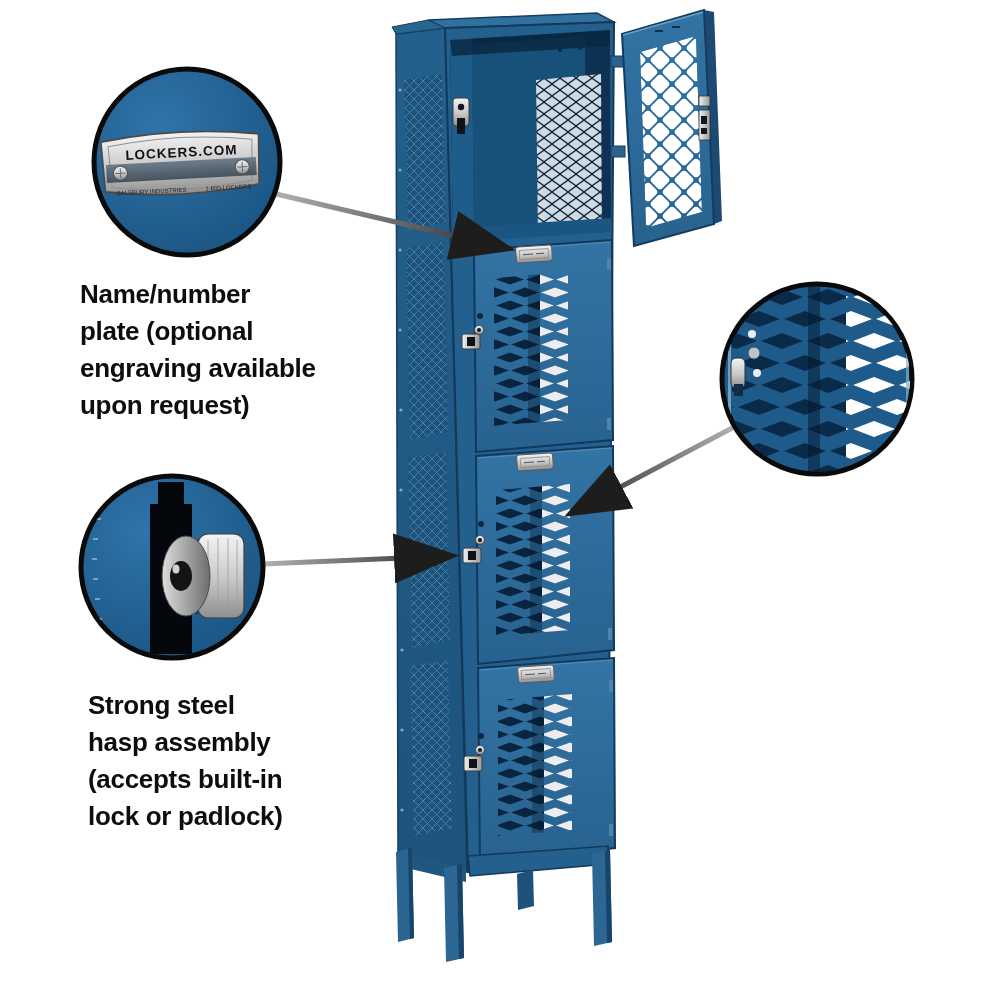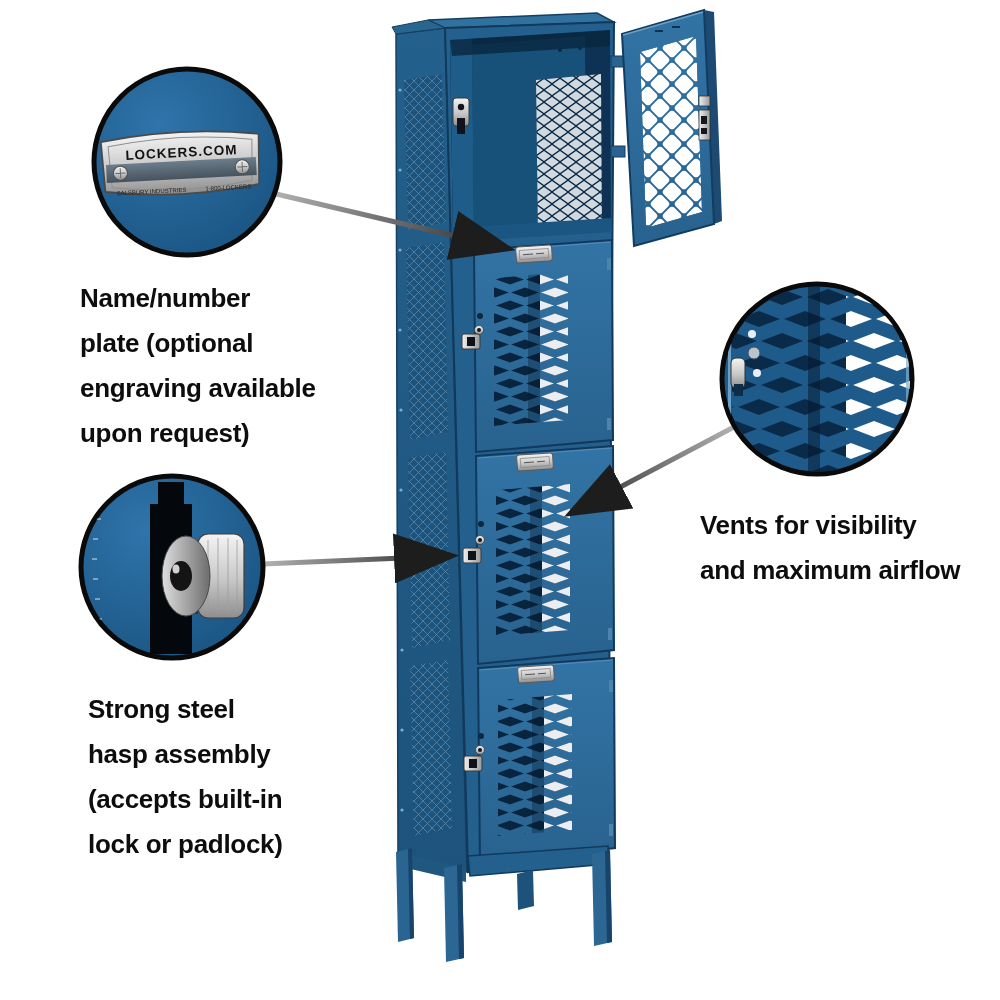--- a/index.html
+++ b/index.html
@@ -6,21 +6,21 @@
   .canvas{
     position:relative;width:1000px;height:1000px;background:#ffffff;overflow:hidden;
     font-family:"Liberation Sans",sans-serif;
   }
   .scene-svg{position:absolute;left:0;top:0;width:1000px;height:1000px;}
   .label{
     position:absolute;
     font-family:"Liberation Sans",sans-serif;
     font-weight:bold;
     font-size:26px;
-    line-height:45px;
+    line-height:37px;
     letter-spacing:-0.3px;
     color:#0d0d0d;
     white-space:pre-line;
   }
   .label-nameplate{left:80px;top:276px;width:280px;}
   .label-hasp{left:88px;top:687px;width:280px;}
   .label-vents{left:700px;top:503px;width:300px;}
   svg text{font-family:"Liberation Sans",sans-serif;}
 </style>
 </head>
@@ -391,16 +391,14 @@
 </svg>
 
 <div class="label label-nameplate">Name/number
 plate (optional
 engraving available
 upon request)</div>
 <div class="label label-hasp">Strong steel
 hasp assembly
 (accepts built-in
 lock or padlock)</div>
-<div class="label label-vents">Vents for visibility
-and maximum airflow</div>
 
 </div>
 
 </body></html>

